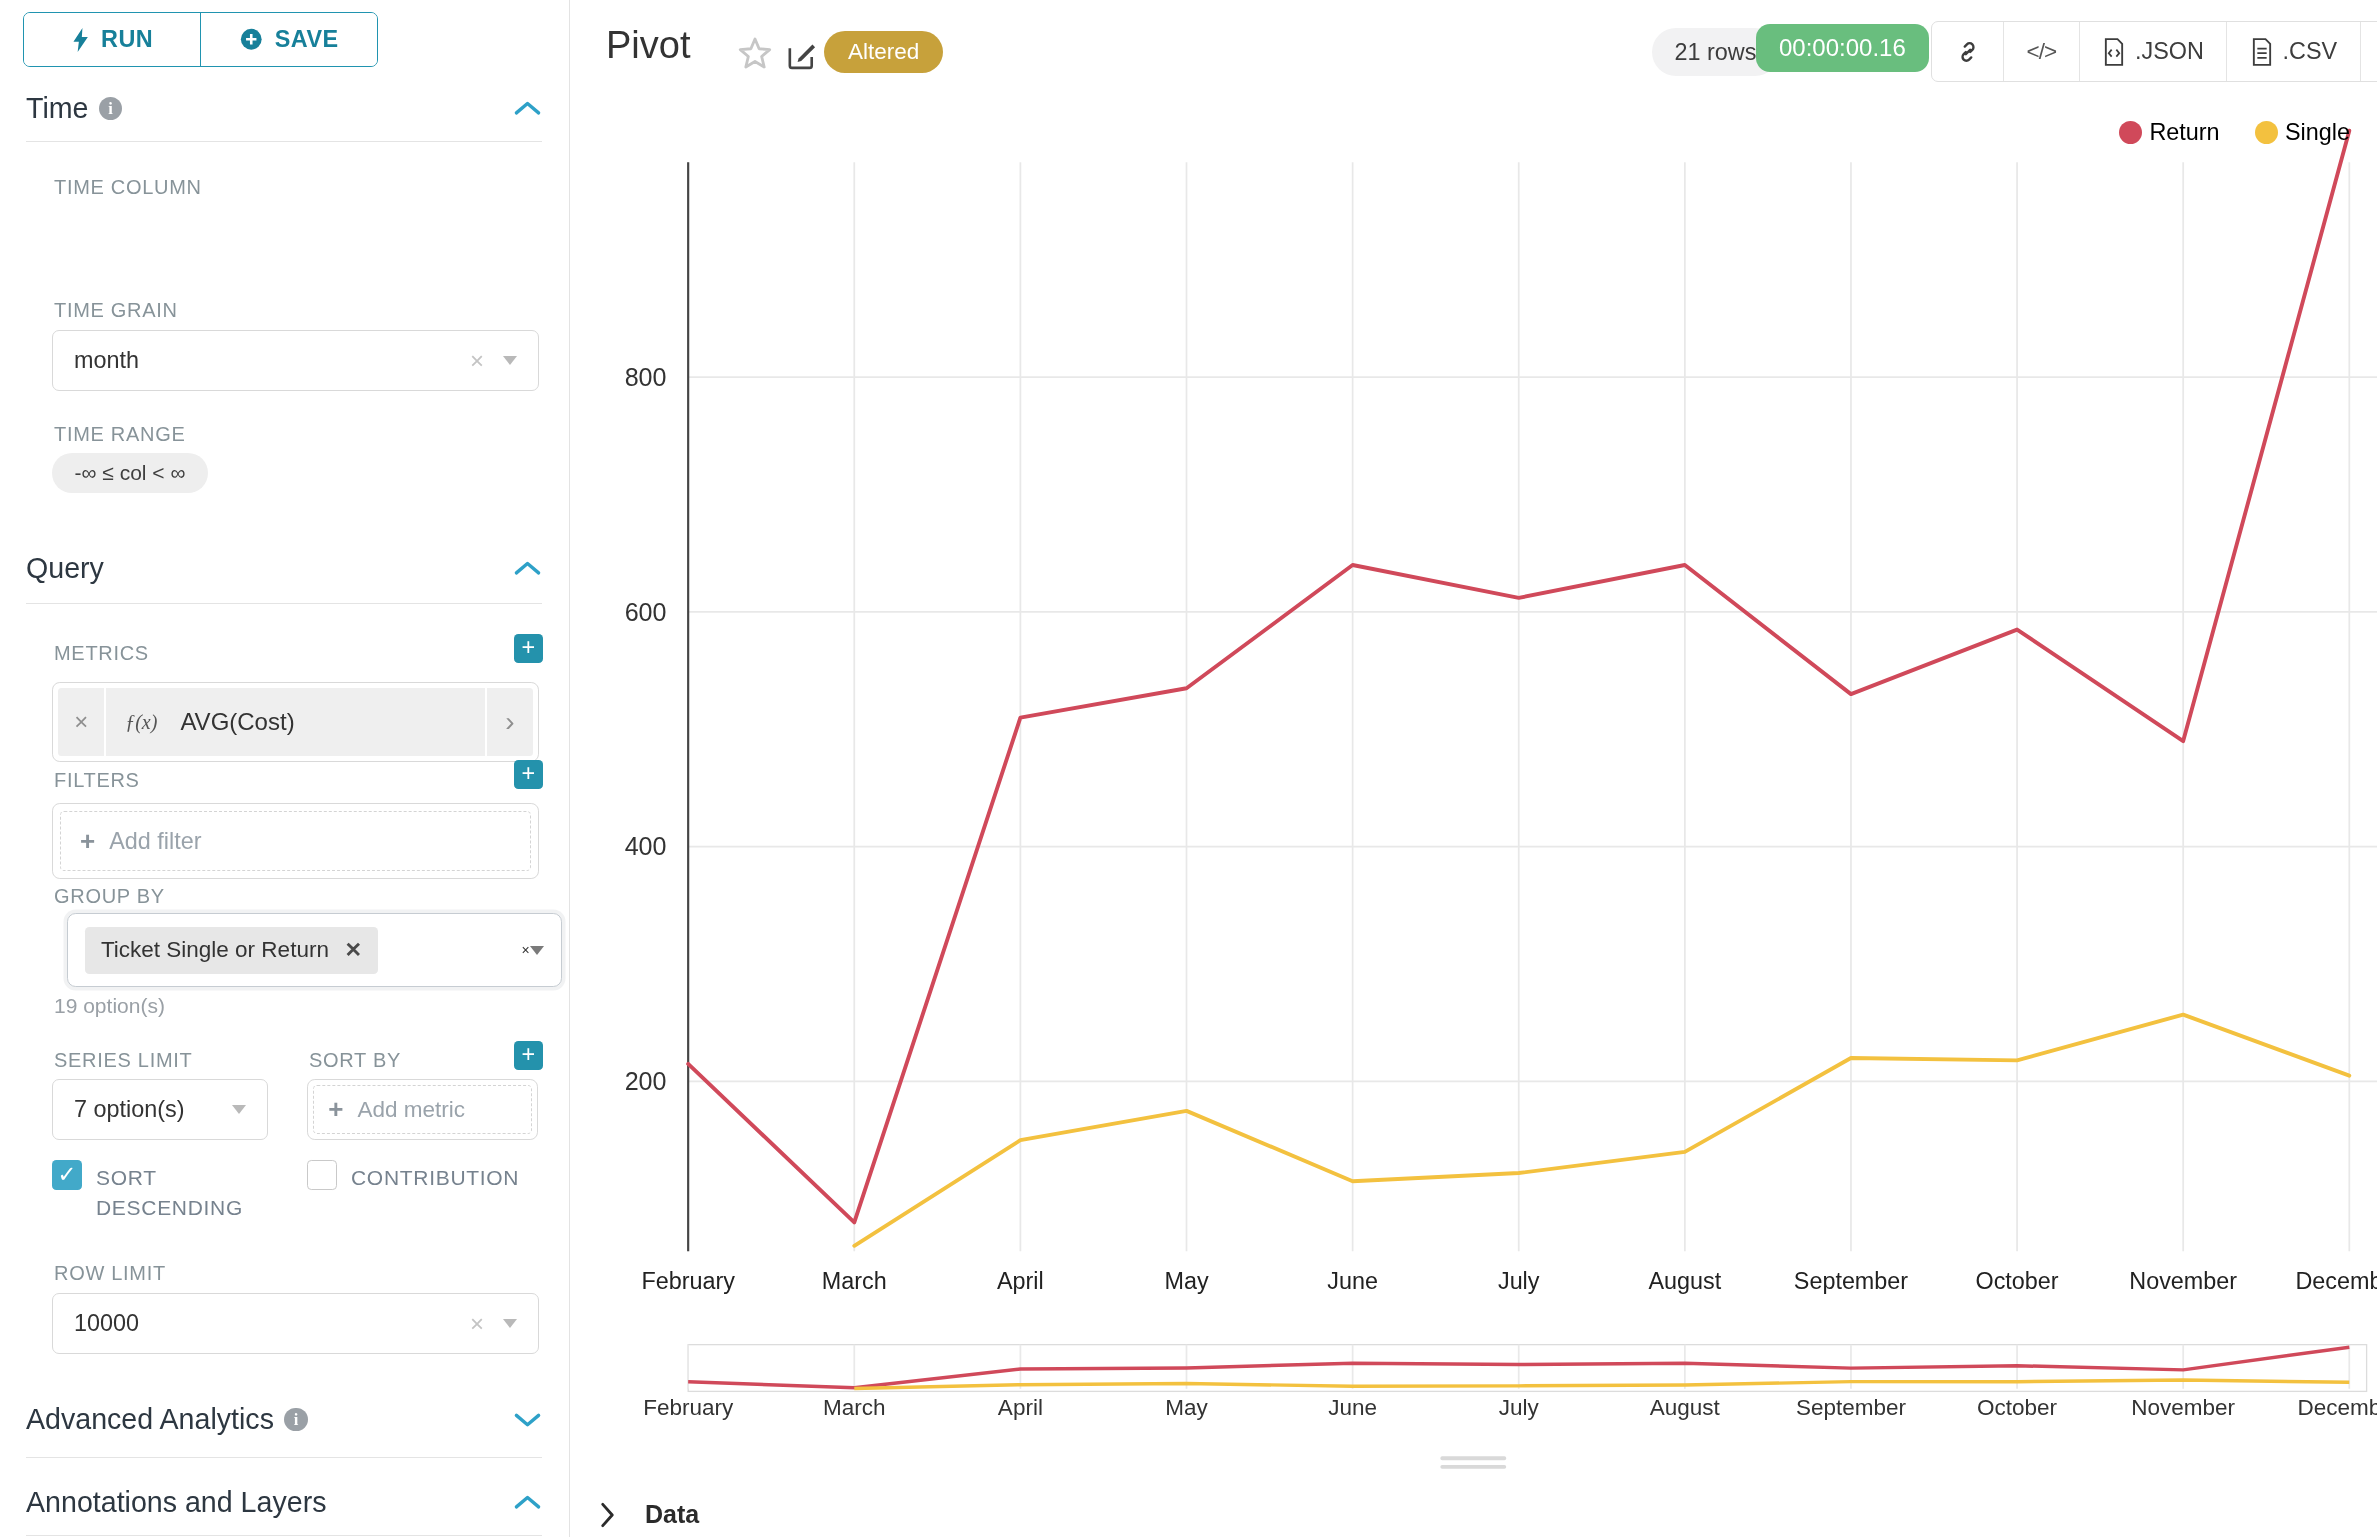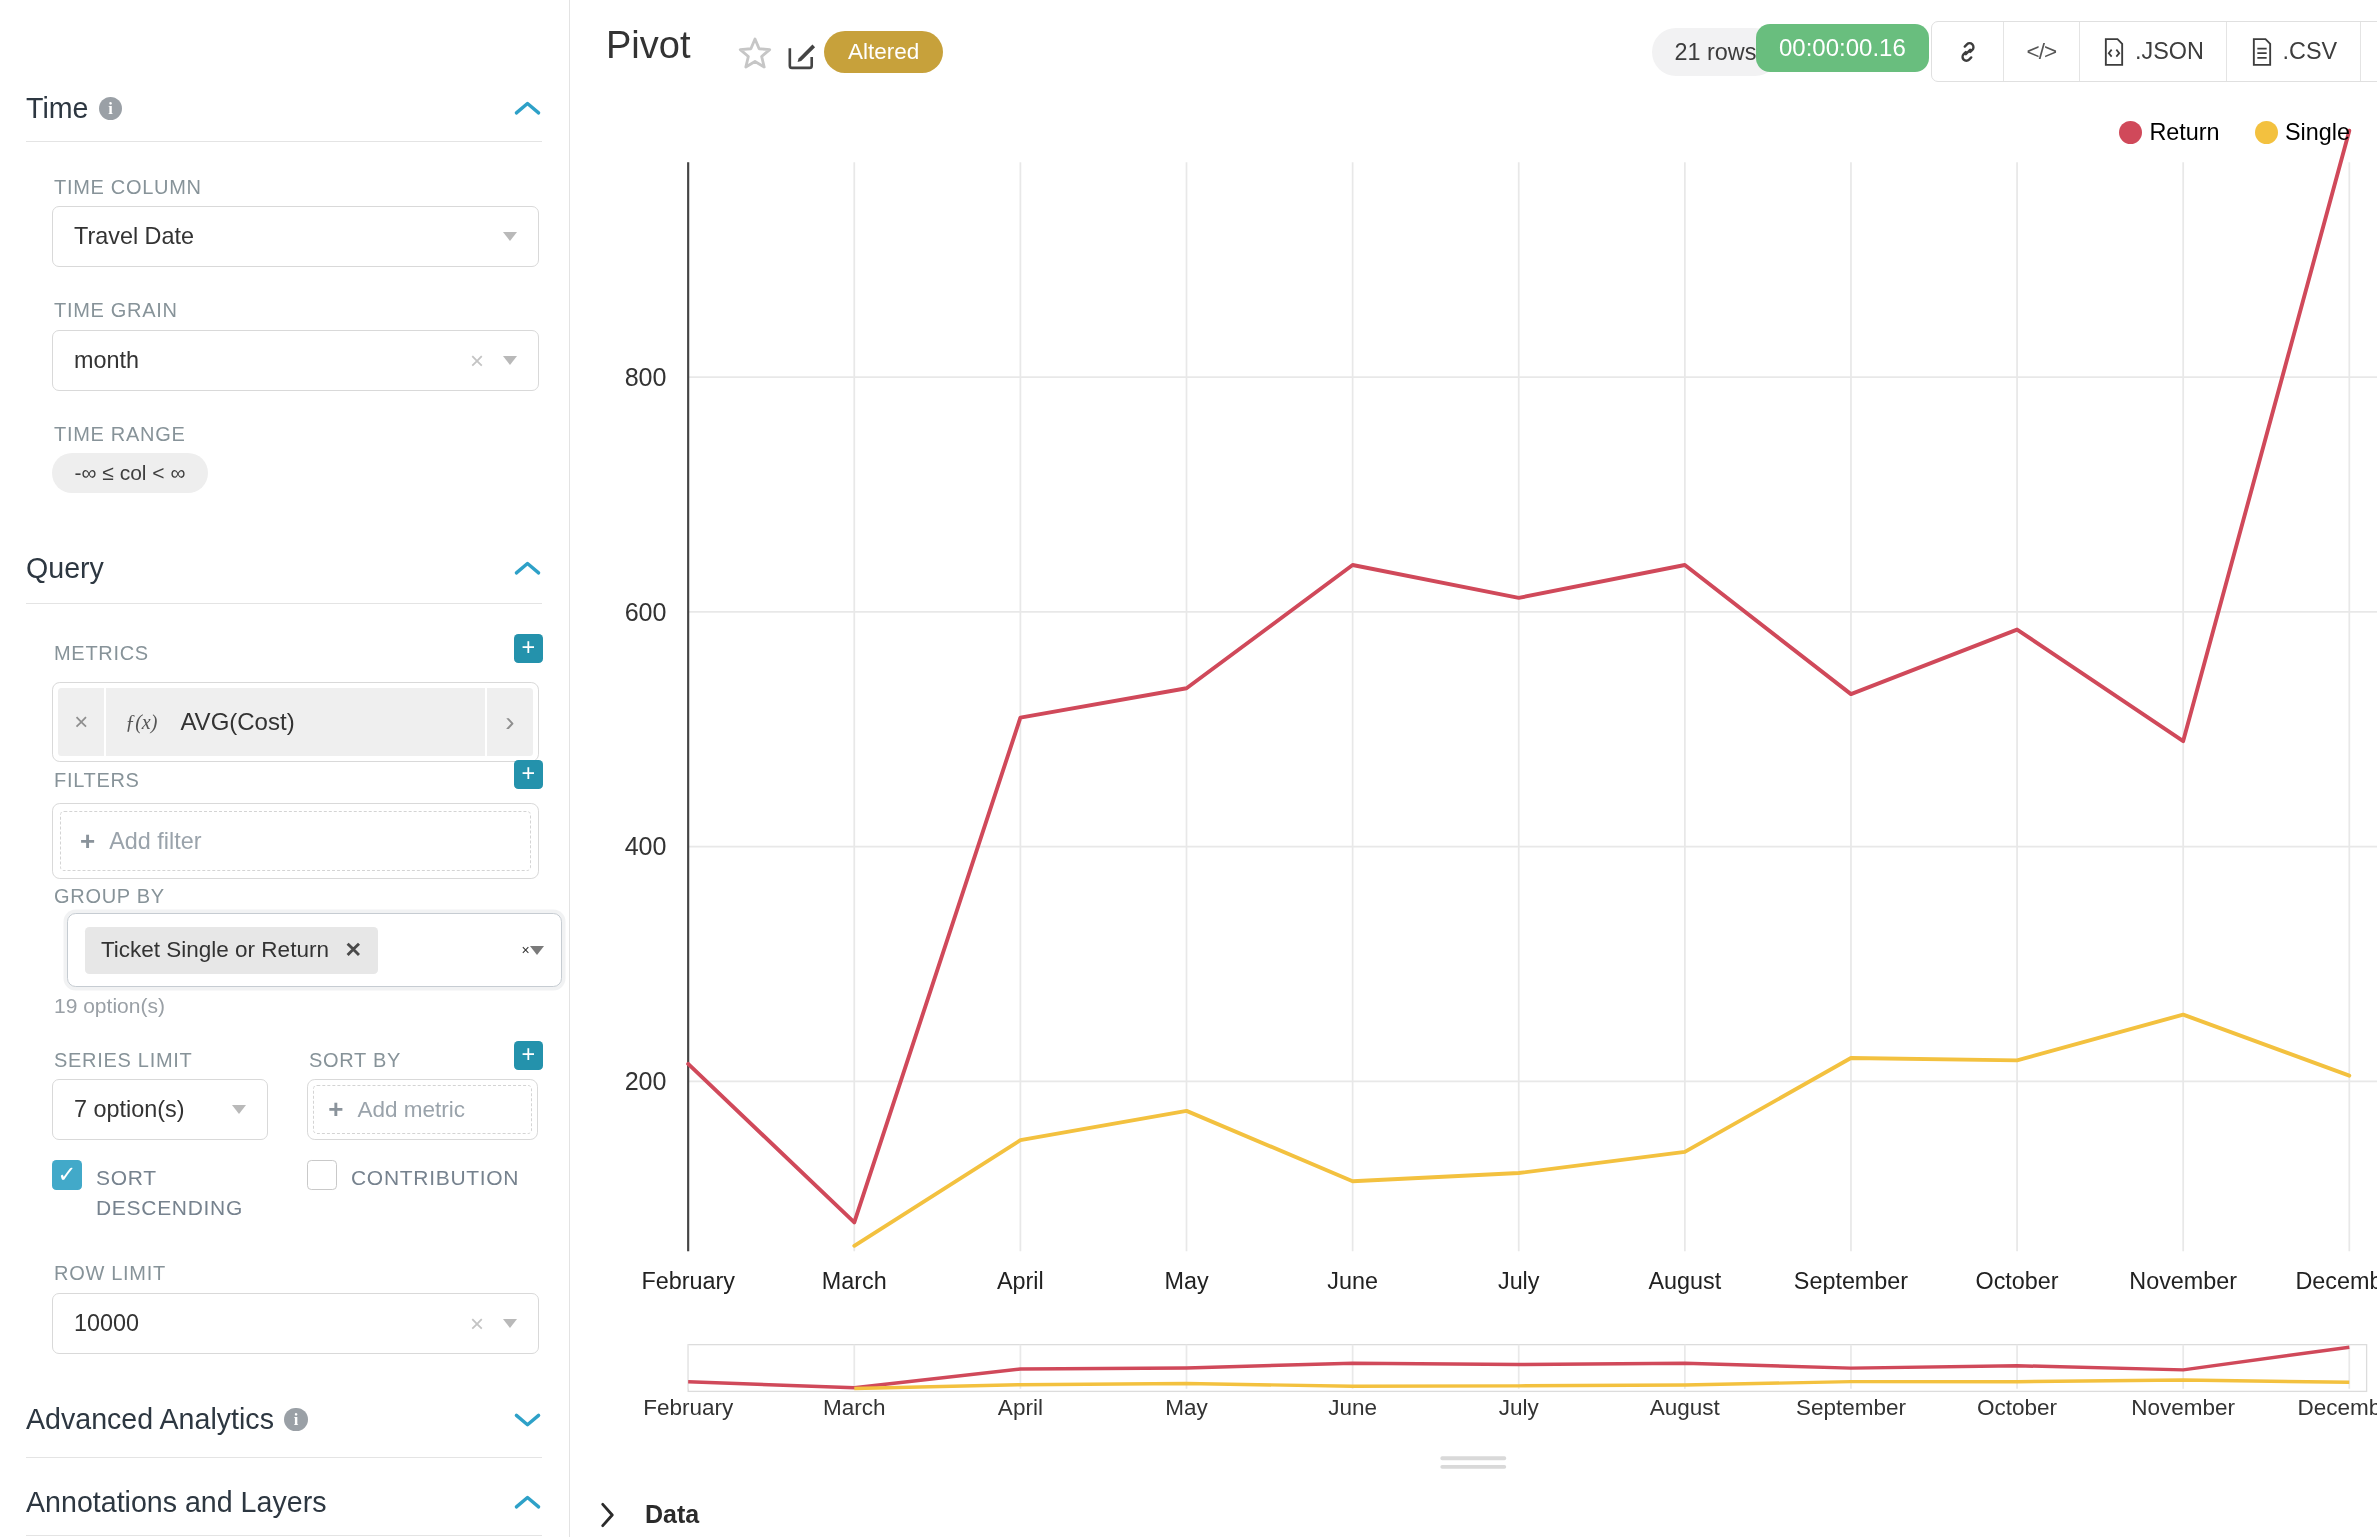--- a/index.html
+++ b/index.html
@@ -90,36 +90,47 @@
   
   #data-panel { position:absolute; left:570px; top:1491px; width:1808px; height:47px; z-index:6;
                 display:flex; align-items:center; gap:28px; padding-left:28px; }
   #data-title { font-size:25px; font-weight:700; color:#2b2b2b; }
 </style>
 </head>
 <body>
 
 <div id="left-panel">
 
+  <div class="btn-group">
+    <button>
+      <svg width="17.3" height="24" viewBox="0 0 14 20">
+        <path d="M8.5 0 L1 11.5 h4.5 L4.5 20 L13 7.5 H8 Z" fill="#17809a"></path>
+        </svg>
+      <span>RUN</span>
+    </button>
+    <button>
+      <svg width="22.5" height="22.5" viewBox="0 0 26 26">
+        <circle cx="13" cy="13" r="12" fill="#17809a"></circle>
+        <path d="M13 7 v12 M7 13 h12" stroke="#fff" stroke-width="3"></path>
+        </svg>
+      <span>SAVE</span>
+    </button>
+  </div>
 
   <div class="section-head" style="top:92px;">
     <span class="title">Time</span>
     <span class="info-i">i</span>
     <span class="spacer"></span>
     <svg width="29" height="17.3" viewBox="0 0 34 20">
       <polyline points="4,15 17,4 30,15" fill="none" stroke="#2ea1c8" stroke-width="4" stroke-linecap="round" stroke-linejoin="round"></polyline>
       </svg>
   </div>
   <div class="divider" style="top:141px;"></div>
 
   <div class="ctl-label" style="top:176px;">TIME COLUMN</div>
-  <div class="sel" style="left:52px; top:206px; width:487px; height:61px;">
-    <span class="val">Travel Date</span>
-    <span class="caret"></span>
-  </div>
 
   <div class="ctl-label" style="top:299px;">TIME GRAIN</div>
   <div class="sel" style="left:52px; top:330px; width:487px; height:61px;">
     <span class="val">month</span>
     <span class="clear-x">×</span>
     <span class="caret"></span>
   </div>
 
   <div class="ctl-label" style="top:423px;">TIME RANGE</div>
   <div class="pill-range" style="top:453px;">-∞ ≤ col &lt; ∞</div>

